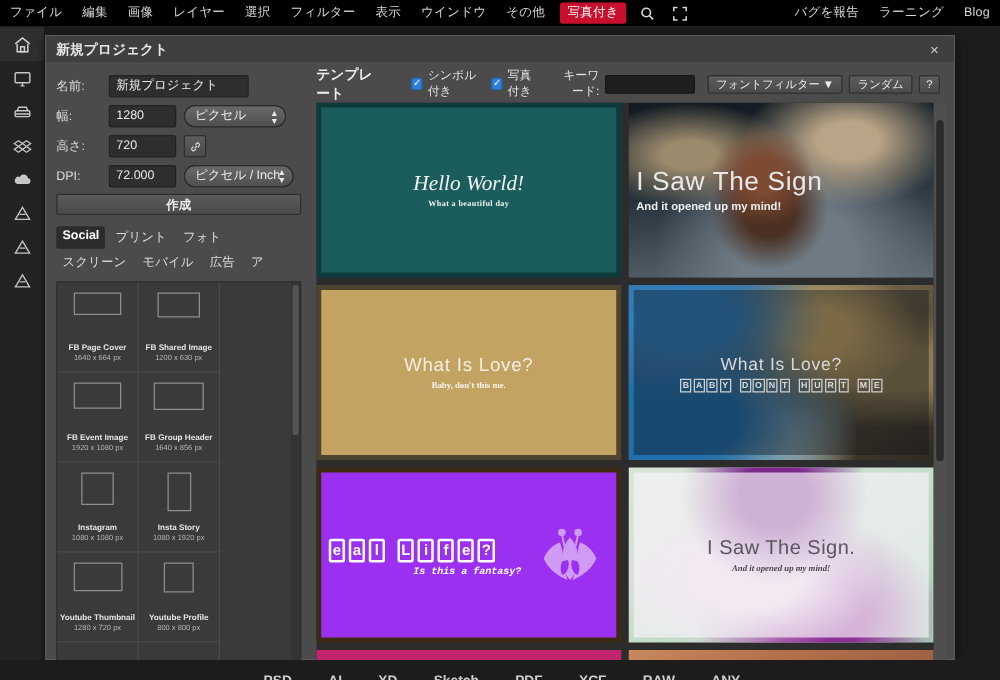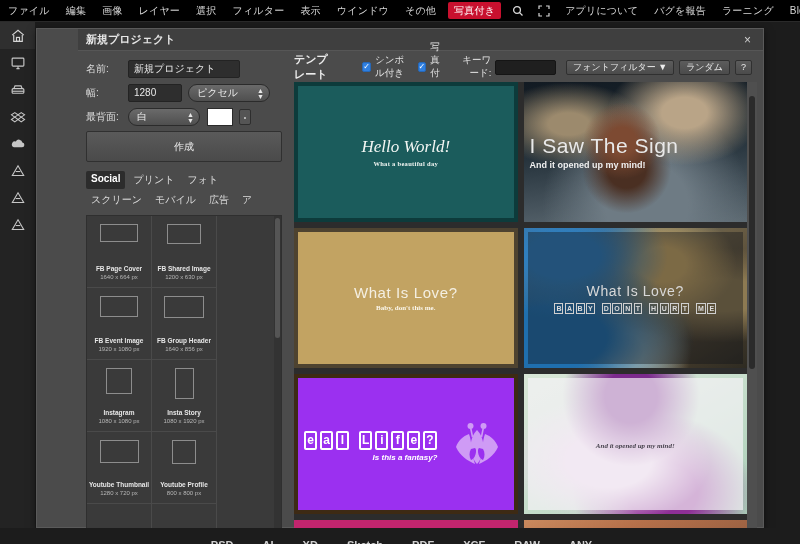--- a/index.html
+++ b/index.html
@@ -41,21 +41,20 @@
     justify-content: center;
   }
   .rail-btn.active { background: #2f2f2f; }
   .rail-btn svg { display: block; }
 
   
   .dialog {
     position: absolute; left: 36px; top: 28px; width: 728px; height: 500px;
     background: #4b4b4b; border: 1px solid #5a5a5a;
     box-shadow: 0 2px 8px rgba(0,0,0,.5);
-    padding-left: 41px;
   }
   .dialog-title {
     height: 22px; background: #3f3f3f; display: flex; align-items: center;
     padding: 0 8px; border-bottom: 1px solid #565656;
   }
   .dialog-title .t { font-size: 11px; color: #e6e6e6; font-weight: bold; }
   .dialog-close {
     margin-left: auto; color: #cfcfcf; font-size: 12px; line-height: 12px;
     padding: 2px 4px;
   }
@@ -99,24 +98,25 @@
   .swatch {
     width: 26px; height: 18px; background: #fff; border: 1px solid #2b2b2b;
     margin-left: 7px;
   }
   .tinybtn {
     width: 12px; height: 16px; margin-left: 6px; border-radius: 2px;
     background: #555; border: 1px solid #2e2e2e; color: #ccc;
     font-size: 7px; display: flex; align-items: center; justify-content: center;
   }
   .createbtn {
-    width: 196px; height: 31px; margin-top: 4px; border-radius: 2px;
+    width: 196px; height: 17px; margin-top: 4px; border-radius: 2px;
     background: linear-gradient(#5a5a5a,#4a4a4a); border: 1px solid #303030;
     color: #ececec; font-size: 10px; display: flex; align-items: center;
     justify-content: center;
+    font-weight: bold;
   }
   .ptabs {
     margin-top: 9px; display: flex; flex-wrap: wrap; gap: 2px 3px;
     width: 200px;
   }
   .ptab {
     font-size: 10px; color: #dcdcdc; padding: 2px 5px; border-radius: 2px;
     white-space: nowrap;
   }
   .ptab.active { background: #2c2c2c; color: #fff; font-weight: bold; }
@@ -258,21 +258,21 @@
     background: #9b30f0; align-items: stretch; justify-content: center;
     flex-direction: row; padding: 0 6px;
   }
   .pleft { flex: 1; display: flex; flex-direction: column; justify-content: center; }
   .pleft .boxletters b {
     border: 2px solid #fff; color: #fff; font-size: 12px; line-height: 15px;
     min-width: 13px; border-radius: 2px;
   }
   .pleft .boxletters { gap: 3px; }
   .pleft .ct-sub {
-    font-family: Liberation Sans, sans-serif; font-style: italic;
+    font-family: Liberation Mono, monospace; font-style: italic;
     font-weight: bold; font-size: 8px; color: #fff; margin-top: 3px;
     align-self: flex-end; padding-right: 8px;
   }
   .lotus { width: 62px; display: flex; align-items: center; justify-content: center; }
 
   
   .c-tulip {
     background:
       radial-gradient(ellipse at 48% 16%, #7b2a8c 0 16%, rgba(123,42,140,0) 42%),
       radial-gradient(ellipse at 38% 62%, #e9d3e8 0 22%, rgba(233,211,232,0) 52%),
@@ -333,21 +333,20 @@
           <circle cx="5" cy="5" r="3.4" fill="none" stroke="#d8d8d8" stroke-width="1.3"></circle>
           <line x1="7.6" y1="7.6" x2="10.5" y2="10.5" stroke="#d8d8d8" stroke-width="1.3"></line>
         </svg>
     </div>
     <div class="menu-icon">
       <svg width="12" height="12" viewBox="0 0 12 12" fill="none" stroke="#d8d8d8" stroke-width="1.2">
         <path d="M1 4V1h3M8 1h3v3M11 8v3H8M4 11H1V8"></path>
       </svg>
     </div>
     <div class="menubar-spacer"></div>
-    <div class="menu-item">アプリについて</div>
     <div class="menu-item">バグを報告</div>
     <div class="menu-item">ラーニング</div>
     <div class="menu-item">Blog</div>
 
   </div>
 
   <div class="rail">
     <div class="rail-btn active">
       <span>
         <svg width="16" height="16" viewBox="0 0 18 18" fill="none" stroke="#d5d5d5" stroke-width="1.3">
@@ -435,31 +434,41 @@
 
         <div class="formrow">
           <div class="flabel">幅:</div>
           <div class="finput num">1280</div>
           <div class="fselect w-unit">
             <span>ピクセル</span>
             <span class="arrows">▲<br>▼</span>
           </div>
         </div>
 
-
-
         <div class="formrow">
-          <div class="flabel">最背面:</div>
-          <div class="fselect w-bg">
-            <span>白</span>
+          <div class="flabel">高さ:</div>
+          <div class="finput num">720</div>
+          <div class="chainbtn">
+            <svg width="9" height="9" viewBox="0 0 10 10" fill="none" stroke="#ddd" stroke-width="1">
+                <path d="M4 6.4 6.4 4"></path>
+                <path d="M3 4.6 2 5.6a1.6 1.6 0 0 0 2.3 2.3l1-1"></path>
+                <path d="M7 5.4 8 4.4A1.6 1.6 0 0 0 5.7 2.1l-1 1"></path>
+              </svg>
+          </div>
+        </div>
+
+        <div class="formrow">
+          <div class="flabel">DPI:</div>
+          <div class="finput num">72.000</div>
+          <div class="fselect w-dpi">
+            <span>ピクセル / Inch</span>
             <span class="arrows">▲<br>▼</span>
           </div>
-          <div class="swatch"></div>
-          <div class="tinybtn">•</div>
-        </div>
+        </div>
+
 
         <div class="createbtn">作成</div>
 
         <div class="ptabs">
           <div class="ptab active">Social</div>
           <div class="ptab">プリント</div>
           <div class="ptab">フォト</div>
           <div class="ptab">スクリーン</div>
           <div class="ptab">モバイル</div>
           <div class="ptab">広告</div>
@@ -614,20 +623,21 @@
                     <circle cx="21.5" cy="8" r="3" fill="#cf9bf5"></circle>
                     <circle cx="34.5" cy="8" r="3" fill="#cf9bf5"></circle>
                     <path d="M21.8 10.5 23.5 19M34.2 10.5 32.5 19" stroke="#cf9bf5" stroke-width="1.6"></path>
                   </svg>
                 </div>
               </div>
             </div>
 
             <div class="tcard c-tulip">
               <div class="card-inner">
+                <div class="ct-title">I Saw The Sign.</div>
                 <div class="ct-sub">And it opened up my mind!</div>
               </div>
             </div>
 
             <div class="tcard partial c-magenta"></div>
             <div class="tcard partial c-photo2"></div>
           </div>
 
           <div class="tgrid-sb">
               <i></i>

